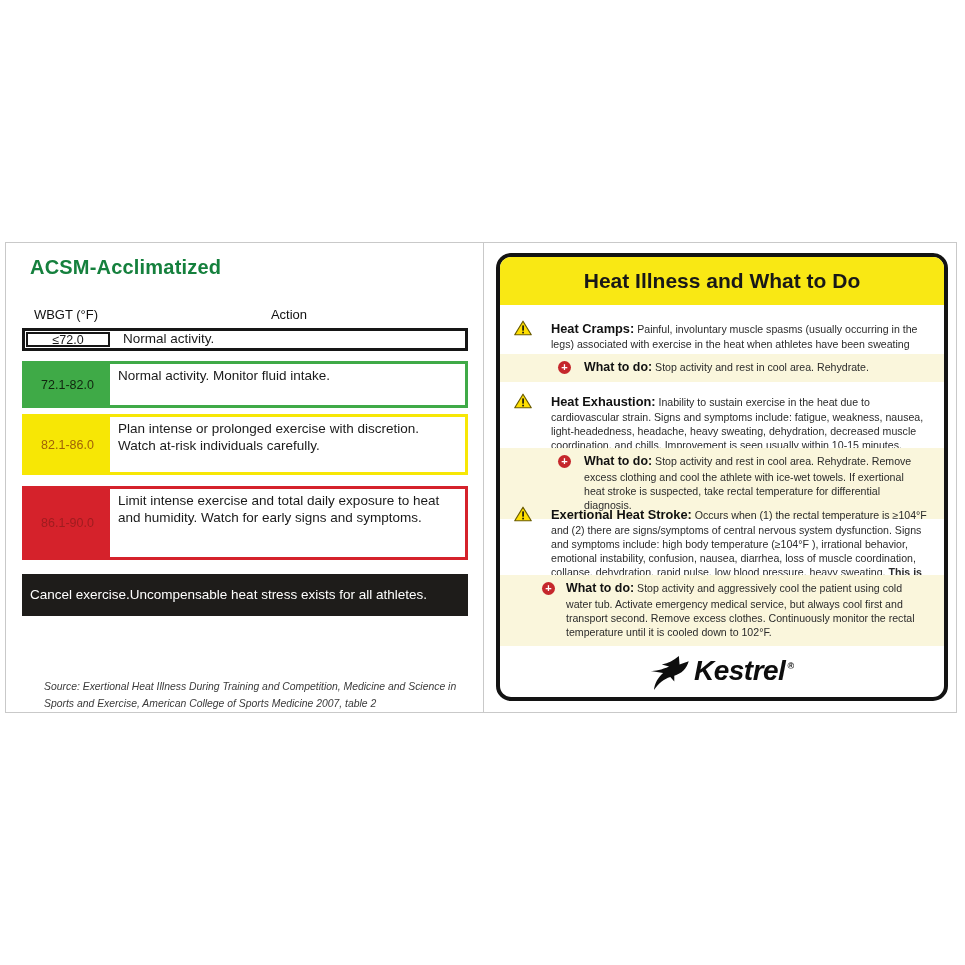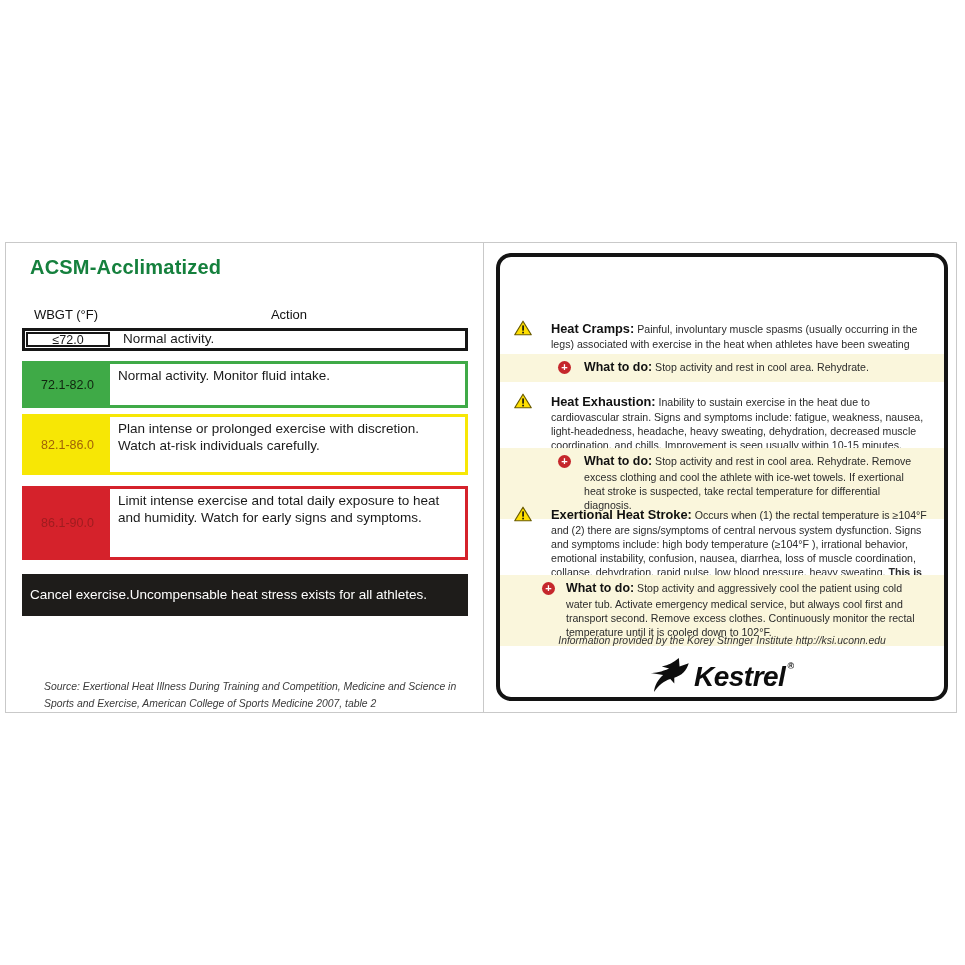--- a/index.html
+++ b/index.html
@@ -68,21 +68,21 @@
   }
   .band.b3 .cross-icon{left:42px;}
   .band-text{margin:0;font-size:10.6px;line-height:1.35;color:#2b2b2b;}
   .band-label{font-size:12.4px;font-weight:bold;color:#111;}
   .credit{
     position:absolute;left:0;right:0;top:378px;text-align:center;
     font-size:10.4px;font-style:italic;color:#333;
   }
   .logo-row{
     position:absolute;left:0;right:0;top:398px;height:44px;
-    display:flex;align-items:center;justify-content:center;gap:2px;
+    display:flex;align-items:flex-start;justify-content:center;gap:2px;
   }
   .logo-word{font-size:28px;font-weight:800;font-style:italic;color:#0d0d0d;letter-spacing:-0.5px;}
   .logo-reg{font-size:9px;font-weight:bold;color:#0d0d0d;align-self:flex-start;margin-top:6px;}
 </style>
 </head>
 <body>
 
 <div class="board">
 
   <div class="half-left">
@@ -109,20 +109,21 @@
     </div>
     <div class="trow row5">
       <div class="action-cell">Cancel exercise.Uncompensable heat stress exists for all athletes.</div>
     </div>
 
     <div class="source-note">Source: Exertional Heat Illness During Training and Competition, Medicine and Science in Sports and Exercise, American College of Sports Medicine 2007, table 2</div>
   </div>
 
   <div class="half-right">
     <div class="ki-card">
+      <div class="ki-header">Heat Illness and What to Do</div>
 
       <div class="section" style="top:63px">
         <span class="tri-icon">
           <svg viewBox="0 0 24 21" width="18" height="16">
               <path d="M12 1.5 L23 19.5 L1 19.5 Z" fill="#ffdf00" stroke="#6b5c00" stroke-width="1.6" stroke-linejoin="round"></path>
               <rect x="11" y="7" width="2.2" height="7" fill="#111"></rect>
               <rect x="11" y="15.5" width="2.2" height="2.2" fill="#111"></rect>
             </svg>
         </span>
         <p class="sec-text"><b class="sec-title">Heat Cramps:</b> <span>Painful, involuntary muscle spasms (usually occurring in the legs) associated with exercise in the heat when athletes have been sweating profusely.</span></p>
@@ -155,21 +156,20 @@
               <rect x="11" y="15.5" width="2.2" height="2.2" fill="#111"></rect>
             </svg>
         </span>
         <p class="sec-text"><b class="sec-title">Exertional Heat Stroke:</b> <span>Occurs when (1) the rectal temperature is ≥104°F and (2) there are signs/symptoms of central nervous system dysfunction. Signs and symptoms include: high body temperature (≥104°F ), irrational behavior, emotional instability, confusion, nausea, diarrhea, loss of muscle coordination, collapse, dehydration, rapid pulse, low blood pressure, heavy sweating.</span> <b>This is a medical emergency.</b></p>
       </div>
       <div class="band b3" style="top:318px">
         <span class="cross-icon">+</span>
         <p class="band-text"><b class="band-label">What to do:</b> <span>Stop activity and aggressively cool the patient using cold water tub. Activate emergency medical service, but always cool first and transport second. Remove excess clothes. Continuously monitor the rectal temperature until it is cooled down to 102°F.</span></p>
       </div>
 
-      <div class="credit">Information provided by the Korey Stringer Institute http://ksi.uconn.edu</div>
 
       <div class="logo-row">
         <span>
           <svg viewBox="0 0 64 54" width="42" height="36">
               <path d="M44 1 C36 8 28 12 18 14 L29 17 C18 22 8 24 1 24 L20 27 C12 34 7 43 6 53 C13 43 21 36 31 33 L37 40 L37 31 C48 28 56 20 59 9 L45 14 Z" fill="#0d0d0d"></path>
             </svg>
         </span>
         <span class="logo-word">Kestrel</span>
         <span class="logo-reg">®</span>
       </div>

